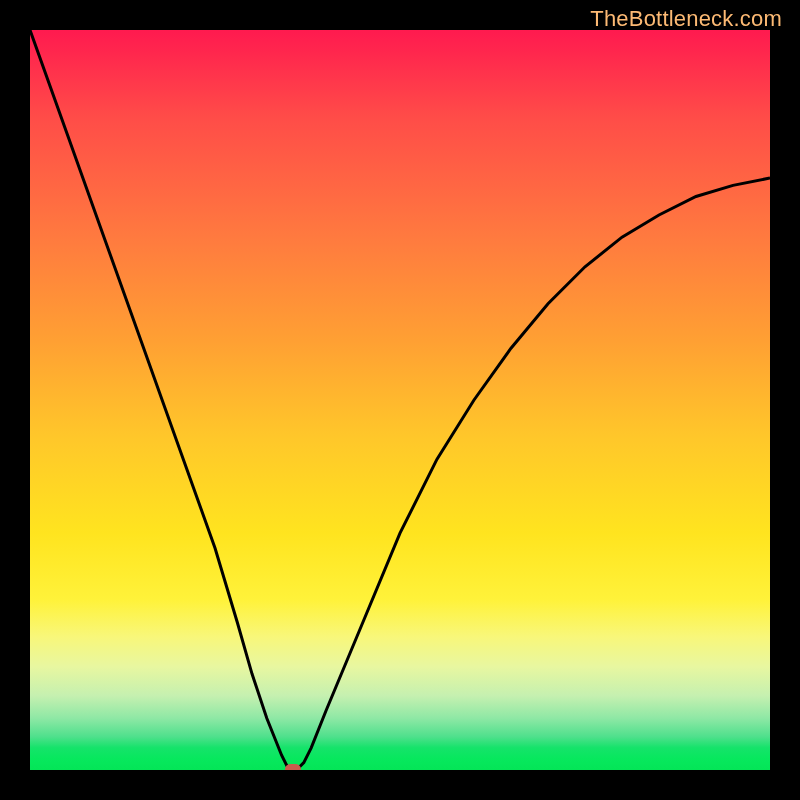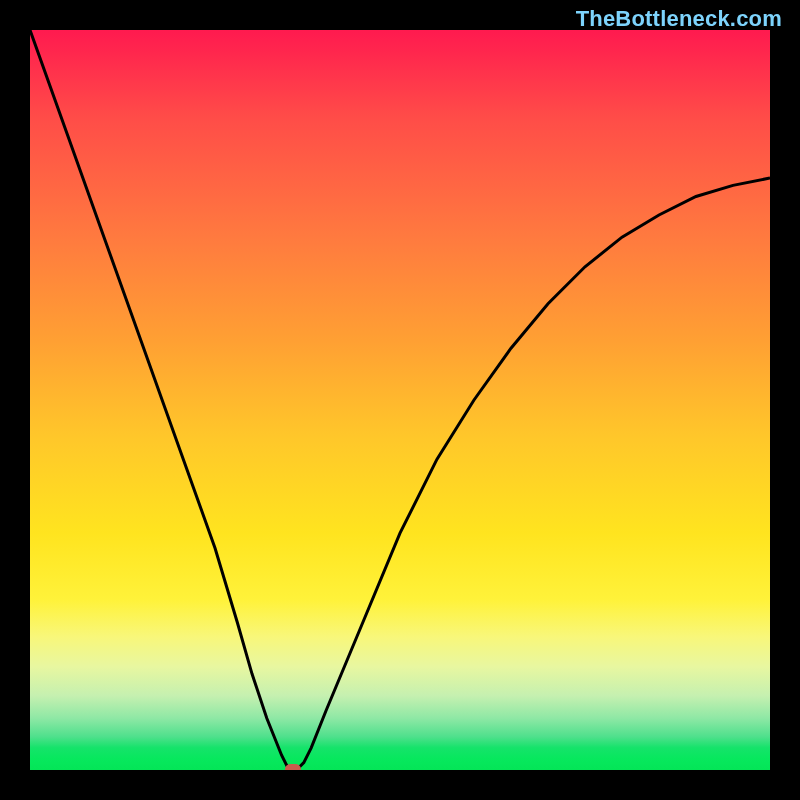--- a/index.html
+++ b/index.html
@@ -13,23 +13,23 @@
   .container {
     position: relative;
     width: 800px;
     height: 800px;
     background: #000;
   }
   .watermark {
     position: absolute;
     top: 6px;
     right: 18px;
-    color: #7dd3fc;
+    color: #fdba74;
     font-size: 22px;
-    font-weight: 700;
+    font-weight: 400;
     letter-spacing: 0.2px;
     z-index: 10;
   }
   .plot-area {
     position: absolute;
     top: 30px;
     left: 30px;
     width: 740px;
     height: 740px;
     overflow: hidden;

